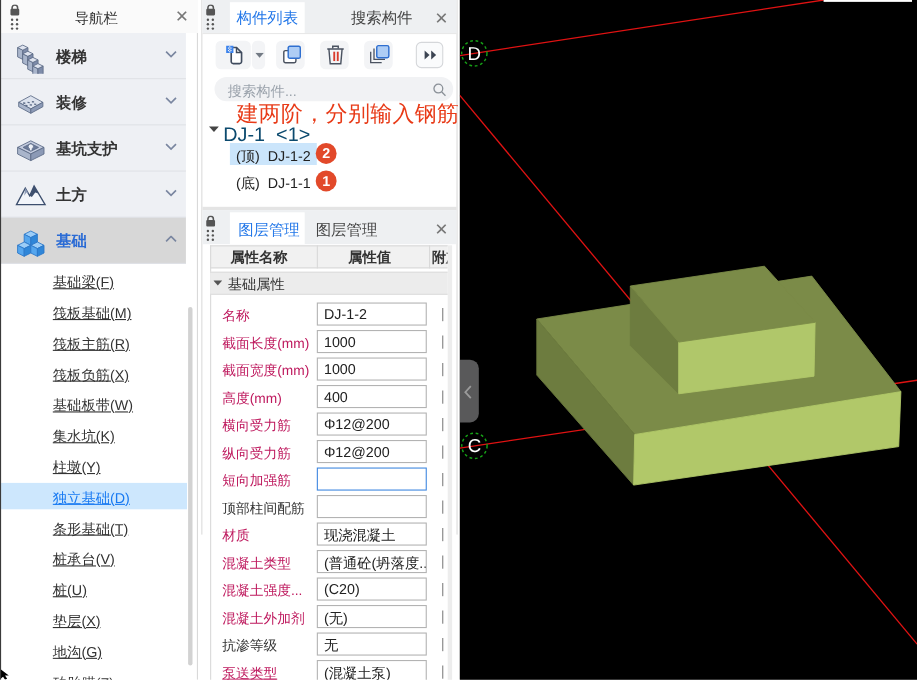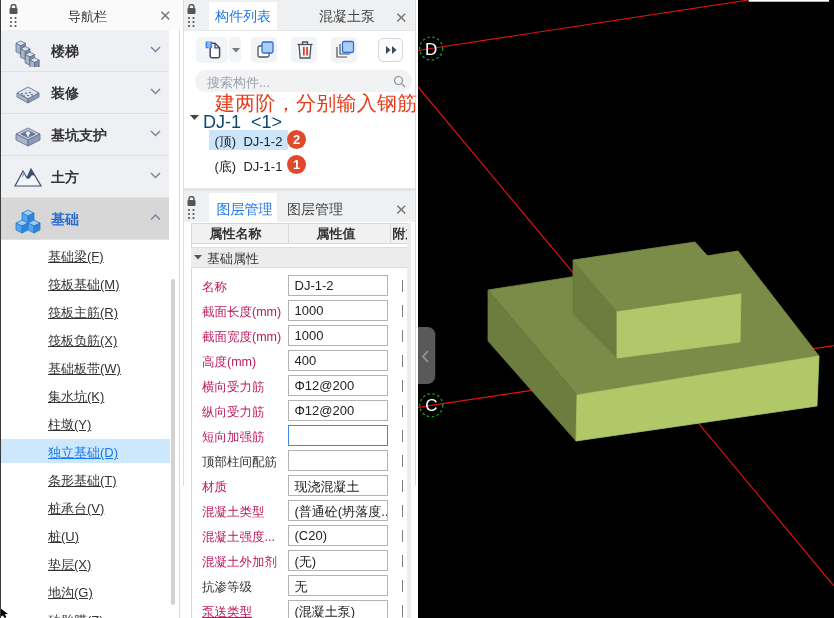--- a/index.html
+++ b/index.html
@@ -180,21 +180,21 @@
     <g fill="#555">
         <circle cx="3" cy="14" r="1.1"></circle>
         <circle cx="7.5" cy="14" r="1.1"></circle>
         <circle cx="3" cy="18" r="1.1"></circle>
         <circle cx="7.5" cy="18" r="1.1"></circle>
         <circle cx="3" cy="22" r="1.1"></circle>
         <circle cx="7.5" cy="22" r="1.1"></circle>
       </g>
   </svg>
   <span class="tabA" style="left:31px;top:8px">构件列表</span>
-  <span class="tabI" style="left:135px;top:8px">混凝土泵</span>
+  <span class="tabI" style="left:135px;top:8px">搜索构件</span>
   <span class="abs closex" style="left:211px;top:10px">✕</span>
   <div class="abs" style="left:0;top:30px;width:231px;height:1px;background:#e8e8e8"></div>
 
   <div class="tbtn" style="left:12.3px;top:37px;width:32px"></div>
   <div class="tbtn" style="left:45.4px;top:37px;width:12px"></div>
   <svg class="abs" style="left:18.5px;top:39.5px" width="20" height="20" viewBox="0 0 20 20">
     <path d="M7.2 3.2 H12 L16.6 7.8 V16 a1.8 1.8 0 0 1 -1.8 1.8 H9 a1.8 1.8 0 0 1 -1.8 -1.8 z" fill="#fff" stroke="#3f4b5e" stroke-width="1.5"></path>
     <path d="M12 3.2 V7.8 H16.6" fill="none" stroke="#3f4b5e" stroke-width="1.3"></path>
     <rect x="2.6" y="1.6" width="6.6" height="6.6" fill="#3b82ec"></rect>
     <g fill="#eef0f2">

